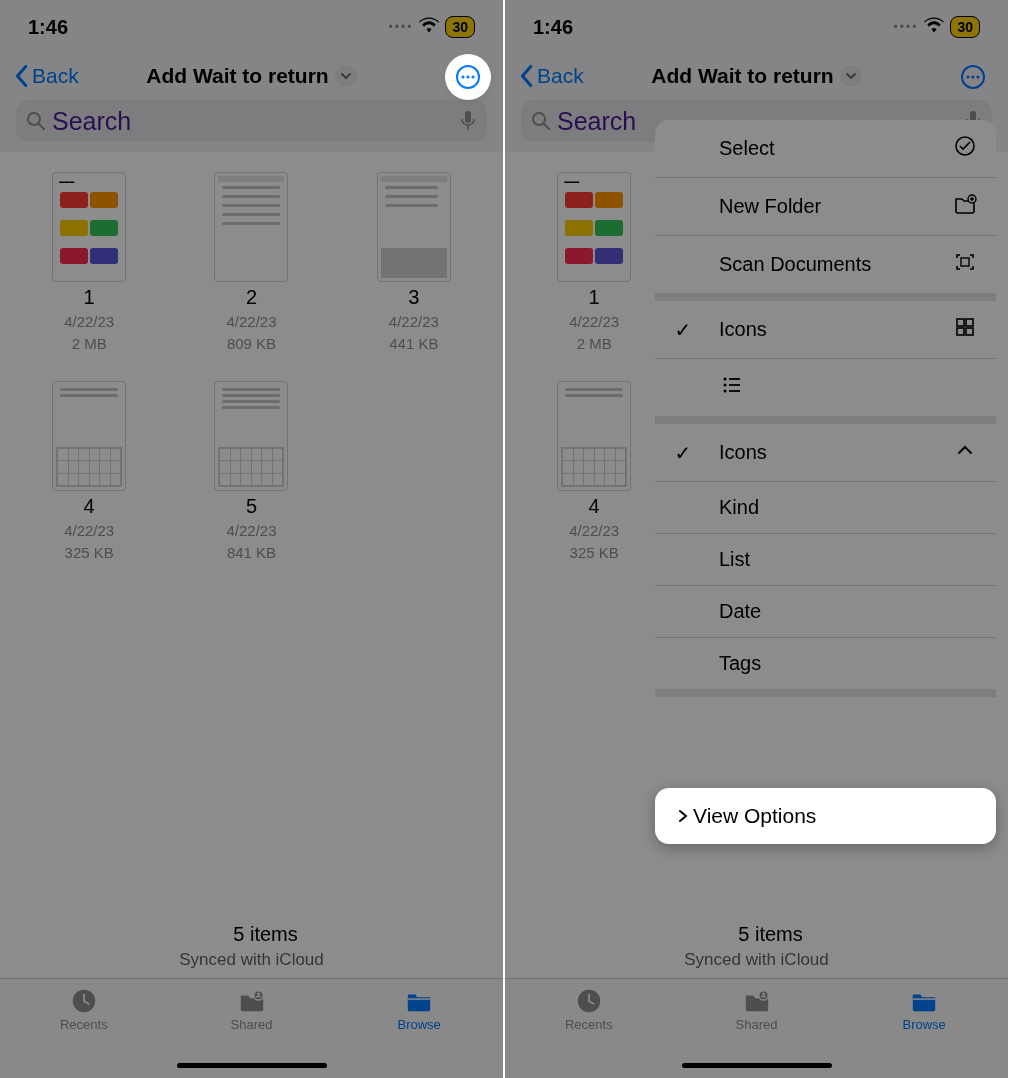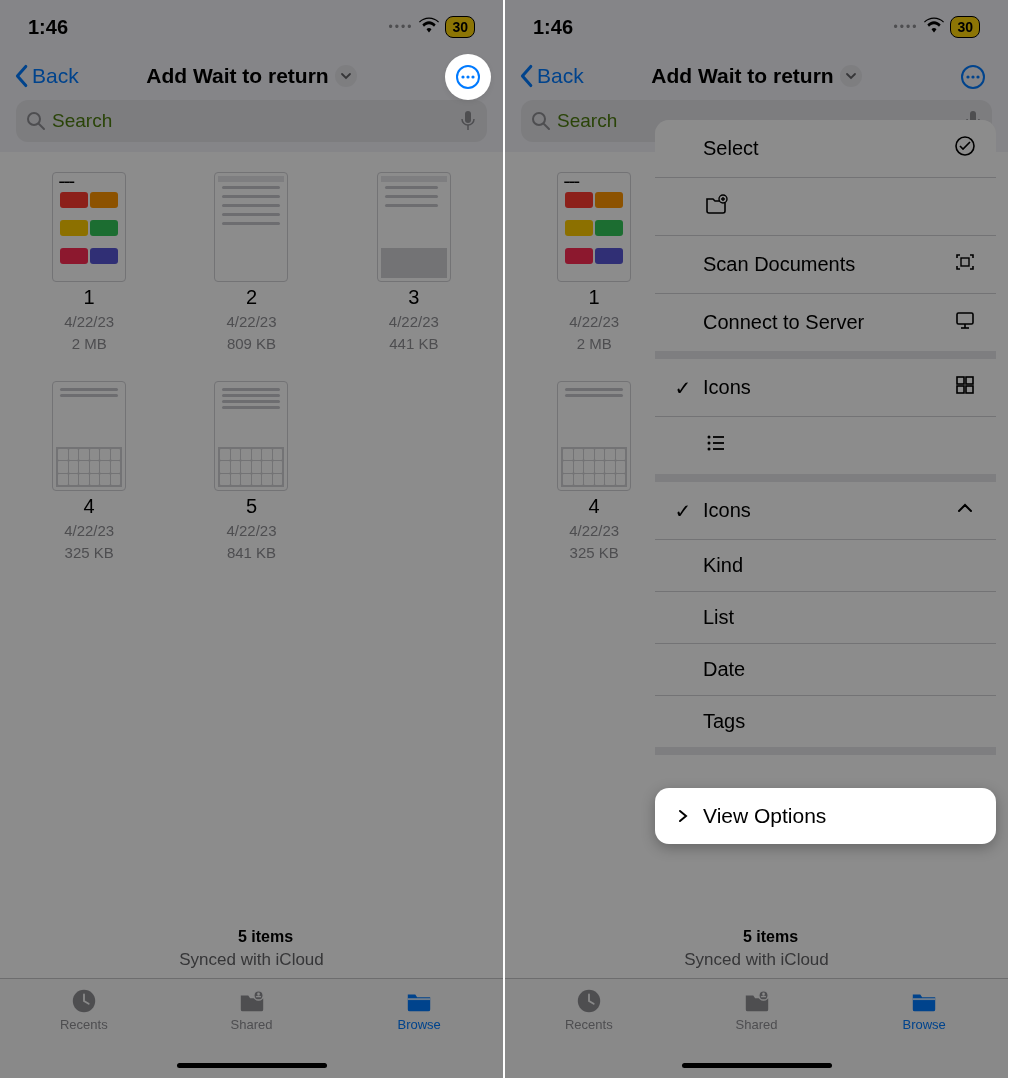--- a/index.html
+++ b/index.html
@@ -82,21 +82,21 @@
   
   .search-wrap { padding: 2px 16px 10px; }
   .search {
     background: #e3e3e8;
     border-radius: 12px;
     height: 42px;
     display: flex; align-items: center;
     padding: 0 10px;
     gap: 6px;
   }
-  .search-placeholder { color: #4d7c0f; font-size: 19px; flex: 1; }
+  .search-placeholder { color: #4c1d95; font-size: 25px; flex: 1; }
   .search svg { fill: #8e8e93; }
   
   .content {
     padding: 20px 16px 0;
     background: #fff;
     height: calc(100% - 54px - 44px - 54px - 100px);
     position: relative;
   }
   .grid {
     display: grid;
@@ -123,21 +123,21 @@
   .kb-top { flex: 1; background: #fff; }
   .kb-bottom { height: 40px; background: #d1d1d6; }
   .fname { font-size: 20px; }
   .fdate, .fsize { font-size: 15px; color: #8e8e93; line-height: 1.2; }
   
   .summary {
     position: absolute;
     bottom: 108px; left: 0; right: 0;
     text-align: center;
   }
-  .summary .count { font-size: 16px; font-weight: 700; margin-left: 28px; }
+  .summary .count { font-size: 20px; font-weight: 400; margin-left: 28px; }
   .summary .sync { font-size: 17px; color: #636366; margin-top: 4px; }
   
   .tabbar {
     position: absolute; bottom: 0; left: 0; right: 0;
     height: 100px;
     background: #f9f9f9;
     border-top: 0.5px solid #c6c6c8;
     display: flex;
     padding-top: 8px;
   }
@@ -161,38 +161,38 @@
     border-radius: 14px;
     z-index: 2;
     overflow: hidden;
   }
   .menu-group { background: #fff; }
   .menu-row {
     display: flex; align-items: center;
     padding: 14px 18px;
     font-size: 20px;
     border-bottom: 0.5px solid #d1d1d6;
-    gap: 10px;
+    gap: 26px;
   }
   .menu-row:last-child { border-bottom: none; }
   .menu-label { flex: 1; }
   .menu-glyph { width: 26px; text-align: center; }
   .menu-glyph svg { width: 24px; height: 24px; }
   .check-slot { width: 20px; display: flex; justify-content: center; }
   .menu-sep { height: 8px; background: #e5e5ea; }
   .view-opts-hl {
     position: absolute;
     z-index: 20;
     background: #fff;
     border-radius: 14px;
     box-shadow: 0 4px 14px rgba(0,0,0,0.28);
     display: flex; align-items: center;
     padding: 16px 18px;
     font-size: 21px;
-    gap: 10px;
+    gap: 0;
   }
 </style>
 </head>
 <body>
 
 <div class="phone">
   <div class="statusbar">
     <span class="time">1:46</span>
     <div class="status-right">
       <span class="dots">••••</span>
@@ -504,42 +504,34 @@
       <div class="menu-row">
         <span class="check-slot"></span>
         <span class="menu-label">Select</span>
         <span class="menu-glyph"><svg viewBox="0 0 24 24">
               <circle cx="12" cy="12" r="9" fill="none" stroke="#000" stroke-width="1.6"></circle>
               <path d="M7 12 l3 3 l7-7" fill="none" stroke="#000" stroke-width="1.6"></path>
             </svg></span>
       </div>
       <div class="menu-row">
         <span class="check-slot"></span>
+        <span class="menu-label">New Folder</span>
         <span class="menu-glyph"><svg viewBox="0 0 24 24">
               <path d="M3 7 h6 l2 2 h10 v10 a2 2 0 0 1-2 2 H5 a2 2 0 0 1-2-2z" fill="none" stroke="#000" stroke-width="1.6"></path>
               <circle cx="19" cy="7" r="4" fill="#fff" stroke="#000" stroke-width="1.4"></circle>
               <line x1="19" y1="5" x2="19" y2="9" stroke="#000" stroke-width="1.4"></line>
               <line x1="17" y1="7" x2="21" y2="7" stroke="#000" stroke-width="1.4"></line>
             </svg></span>
       </div>
       <div class="menu-row">
         <span class="check-slot"></span>
         <span class="menu-label">Scan Documents</span>
         <span class="menu-glyph"><svg viewBox="0 0 24 24">
               <path d="M4 8 V5 H7 M17 5 H20 V8 M20 16 V19 H17 M7 19 H4 V16" fill="none" stroke="#000" stroke-width="1.6"></path>
               <rect x="8" y="8" width="8" height="8" fill="none" stroke="#000" stroke-width="1.4"></rect>
-            </svg></span>
-      </div>
-      <div class="menu-row">
-        <span class="check-slot"></span>
-        <span class="menu-label">Connect to Server</span>
-        <span class="menu-glyph"><svg viewBox="0 0 24 24">
-              <rect x="4" y="5" width="16" height="11" rx="1.5" fill="none" stroke="#000" stroke-width="1.6"></rect>
-              <line x1="12" y1="16" x2="12" y2="20" stroke="#000" stroke-width="1.6"></line>
-              <line x1="8" y1="20" x2="16" y2="20" stroke="#000" stroke-width="1.6"></line>
             </svg></span>
       </div>
     </div>
     <div class="menu-sep"></div>
     <div class="menu-group">
       <div class="menu-row">
         <span class="check-slot">✓</span>
         <span class="menu-label">Icons</span>
         <span class="menu-glyph"><svg viewBox="0 0 24 24">
               <rect x="4" y="4" width="7" height="7" fill="none" stroke="#000" stroke-width="1.6"></rect>

